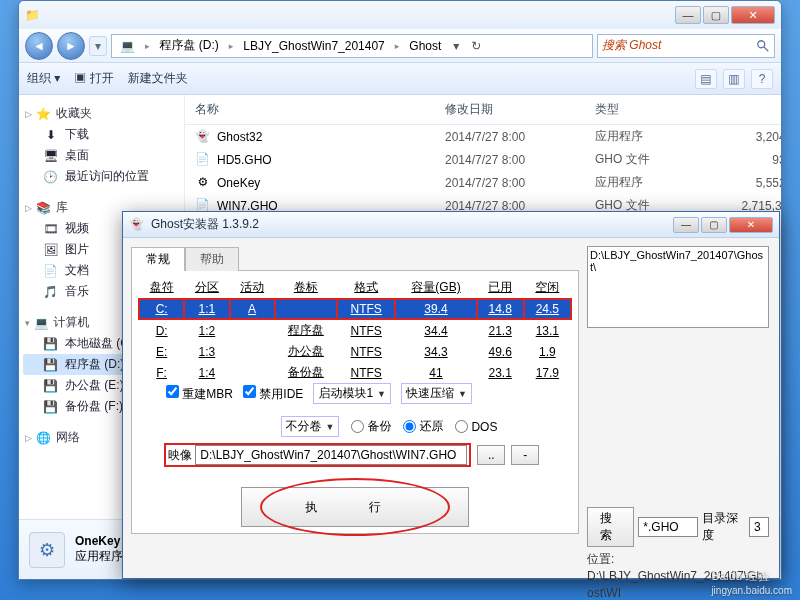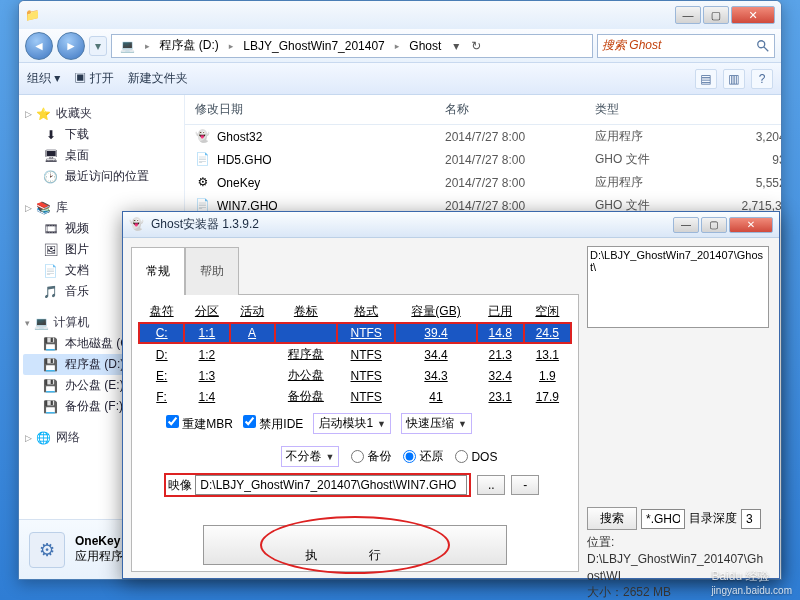--- a/index.html
+++ b/index.html
@@ -58,42 +58,42 @@
 .installer-title { height: 26px; background: linear-gradient(#fafdff,#dae7f7); display: flex; align-items: center; padding: 0 6px; color: #1a2a40; border-bottom: 1px solid #bcd0e6; }
 .installer-title .winctl { margin-left: auto; display: flex; gap: 2px; }
 .installer-title .winctl div { width: 26px; height: 16px; background: linear-gradient(#f3f3f3,#d3d3d3); border: 1px solid #9bb7d9; border-radius: 2px; text-align: center; line-height: 14px; font-size: 10px; color: #333; }
 .installer-title .winctl .close { background: linear-gradient(#f18b7a,#d04a3c); color: #fff; width: 44px; }
 .installer-title .ic { width: 16px; height: 16px; margin-right: 6px; text-align: center; }
 .installer-body { display: flex; height: calc(100% - 26px); }
 .left { flex: 1; padding: 8px; }
 .right { width: 192px; padding: 8px 10px 8px 0; }
 
 .tabs { display: flex; }
-.tab { padding: 15px 14px; background: #fff; border: 1px solid #b8b8b8; border-bottom: none; position: relative; top: 1px; z-index: 2; }
+.tab { padding: 3px 14px; background: #fff; border: 1px solid #b8b8b8; border-bottom: none; position: relative; top: 1px; z-index: 2; }
 .tab.inactive { background: #ececec; color: #555; z-index: 1; }
 .panel { border: 1px solid #b8b8b8; background: #fff; padding: 6px; }
 
 .disk-table { width: 100%; border-collapse: collapse; }
 .disk-table th, .disk-table td { text-align: center; padding: 2px 4px; font-size: 12px; text-decoration: underline; }
 .disk-table th { font-weight: normal; }
 .disk-table tr.sel td { background: #1a57c4; color: #fff; border: 2px solid #d22; }
 
-.opt-row { display: flex; align-items: center; gap: 10px; margin-top: 6px; padding-left: 28px; }
+.opt-row { display: flex; align-items: center; gap: 10px; padding-left: 28px; }
 .opt-row2 { display: flex; align-items: center; gap: 12px; margin-top: 12px; padding-left: 68px; justify-content: center;}
 .opt-row2 label { display: flex; align-items: center; gap: 3px; }
 .select { border: 1px solid #c4b5fd; background: #fff; padding: 1px 4px; display: inline-flex; align-items: center; gap: 4px; }
 .select .dd { font-size: 9px; color: #333; }
 .cbx { width: 13px; height: 13px; }
 
 .img-row { display: flex; align-items: center; gap: 6px; margin-top: 6px; padding-left: 26px; }
 .img-row .boxed { border: 2px solid #d22; padding: 0 2px; }
 .img-input { width: 272px; height: 20px; border: 1px solid #888; background: #fff; padding: 0 4px; font-size: 12px; }
 .smallbtn { width: 28px; height: 20px; border: 1px solid #999; background: linear-gradient(#fdfdfd,#e6e6e6); text-align: center; line-height: 18px; }
 
-.execute { width: 304px; height: 40px; margin: 28px auto 0; border: 1px solid #999; background: linear-gradient(#fdfdfd,#e6e6e6); display: flex; align-items: flex-end; justify-content: center; letter-spacing: 24px; font-size: 15px; position: relative; }
+.execute { width: 228px; height: 40px; margin: 20px auto 0; border: 1px solid #999; background: linear-gradient(#fdfdfd,#e6e6e6); display: flex; align-items: center; justify-content: center; letter-spacing: 24px; font-size: 15px; position: relative; }
 .oval { position: absolute; width: 190px; height: 58px; border: 2px solid #d22; border-radius: 50%; left: 50%; top: 50%; transform: translate(-50%,-50%); pointer-events: none; }
 
 .right textarea { width: 100%; height: 82px; border: 1px solid #999; resize: none; font-size: 11px; padding: 2px; background: #fff; }
 .right .srch { display: flex; gap: 4px; align-items: center; margin-top: 176px; }
 .right .srch .srchbtn { padding: 2px 12px; border: 1px solid #999; background: linear-gradient(#fdfdfd,#e6e6e6); }
 .right .txt-sm { font-size: 11px; color: #333; margin-top: 4px; line-height: 1.4; word-break: break-all; }
 
 .watermark { position: absolute; right: 8px; bottom: 4px; color: rgba(255,255,255,.8); font-size: 16px; text-shadow: 0 1px 2px rgba(0,0,0,.4); pointer-events: none; }
 .watermark .sub { font-size: 10px; display: block; text-align: right; }
 </style>
@@ -216,22 +216,22 @@
         <div class="sb-head">
             <span class="tri">▷</span>
             <span class="ic">🌐</span>
             <span>网络</span>
           </div>
       </div>
     </div>
 
     <div class="content">
       <div class="cols">
+        <div>名称</div>
         <div>修改日期</div>
-        <div>名称</div>
         <div>类型</div>
         <div>大小</div>
       </div>
       <div id="file-rows">
           <div class="row">
             <div>
               <span class="fic">👻</span>
               <span>Ghost32</span>
             </div>
             <div>2014/7/27 8:00</div>
@@ -330,21 +330,21 @@
                 <td>21.3</td>
                 <td>13.1</td>
               </tr>
               <tr>
                 <td>E:</td>
                 <td>1:3</td>
                 <td></td>
                 <td>办公盘</td>
                 <td>NTFS</td>
                 <td>34.3</td>
-                <td>32.4</td>
+                <td>49.6</td>
                 <td>1.9</td>
               </tr>
               <tr>
                 <td>F:</td>
                 <td>1:4</td>
                 <td></td>
                 <td>备份盘</td>
                 <td>NTFS</td>
                 <td>41</td>
                 <td>23.1</td>
@@ -397,21 +397,21 @@
           <span>执   行</span>
           <div class="oval"></div>
         </div>
       </div>
     </div>
 
     <div class="right">
       <textarea style="">D:\LBJY_GhostWin7_201407\Ghost\</textarea>
       <div class="srch">
         <div class="srchbtn">搜索</div>
-        <input class="img-input" style="width: 44px;" value="*.GHO">
+        <input class="img-input" style="width: 60px;" value="*.GHO">
         <span>目录深度</span>
         <input class="img-input" style="width: 20px;" value="3">
       </div>
       <div class="txt-sm">
         <div>位置:</div>
         <div>D:\LBJY_GhostWin7_201407\Ghost\WI</div>
         <div>大小：2652 MB</div><br>
         
       </div>
     </div>

